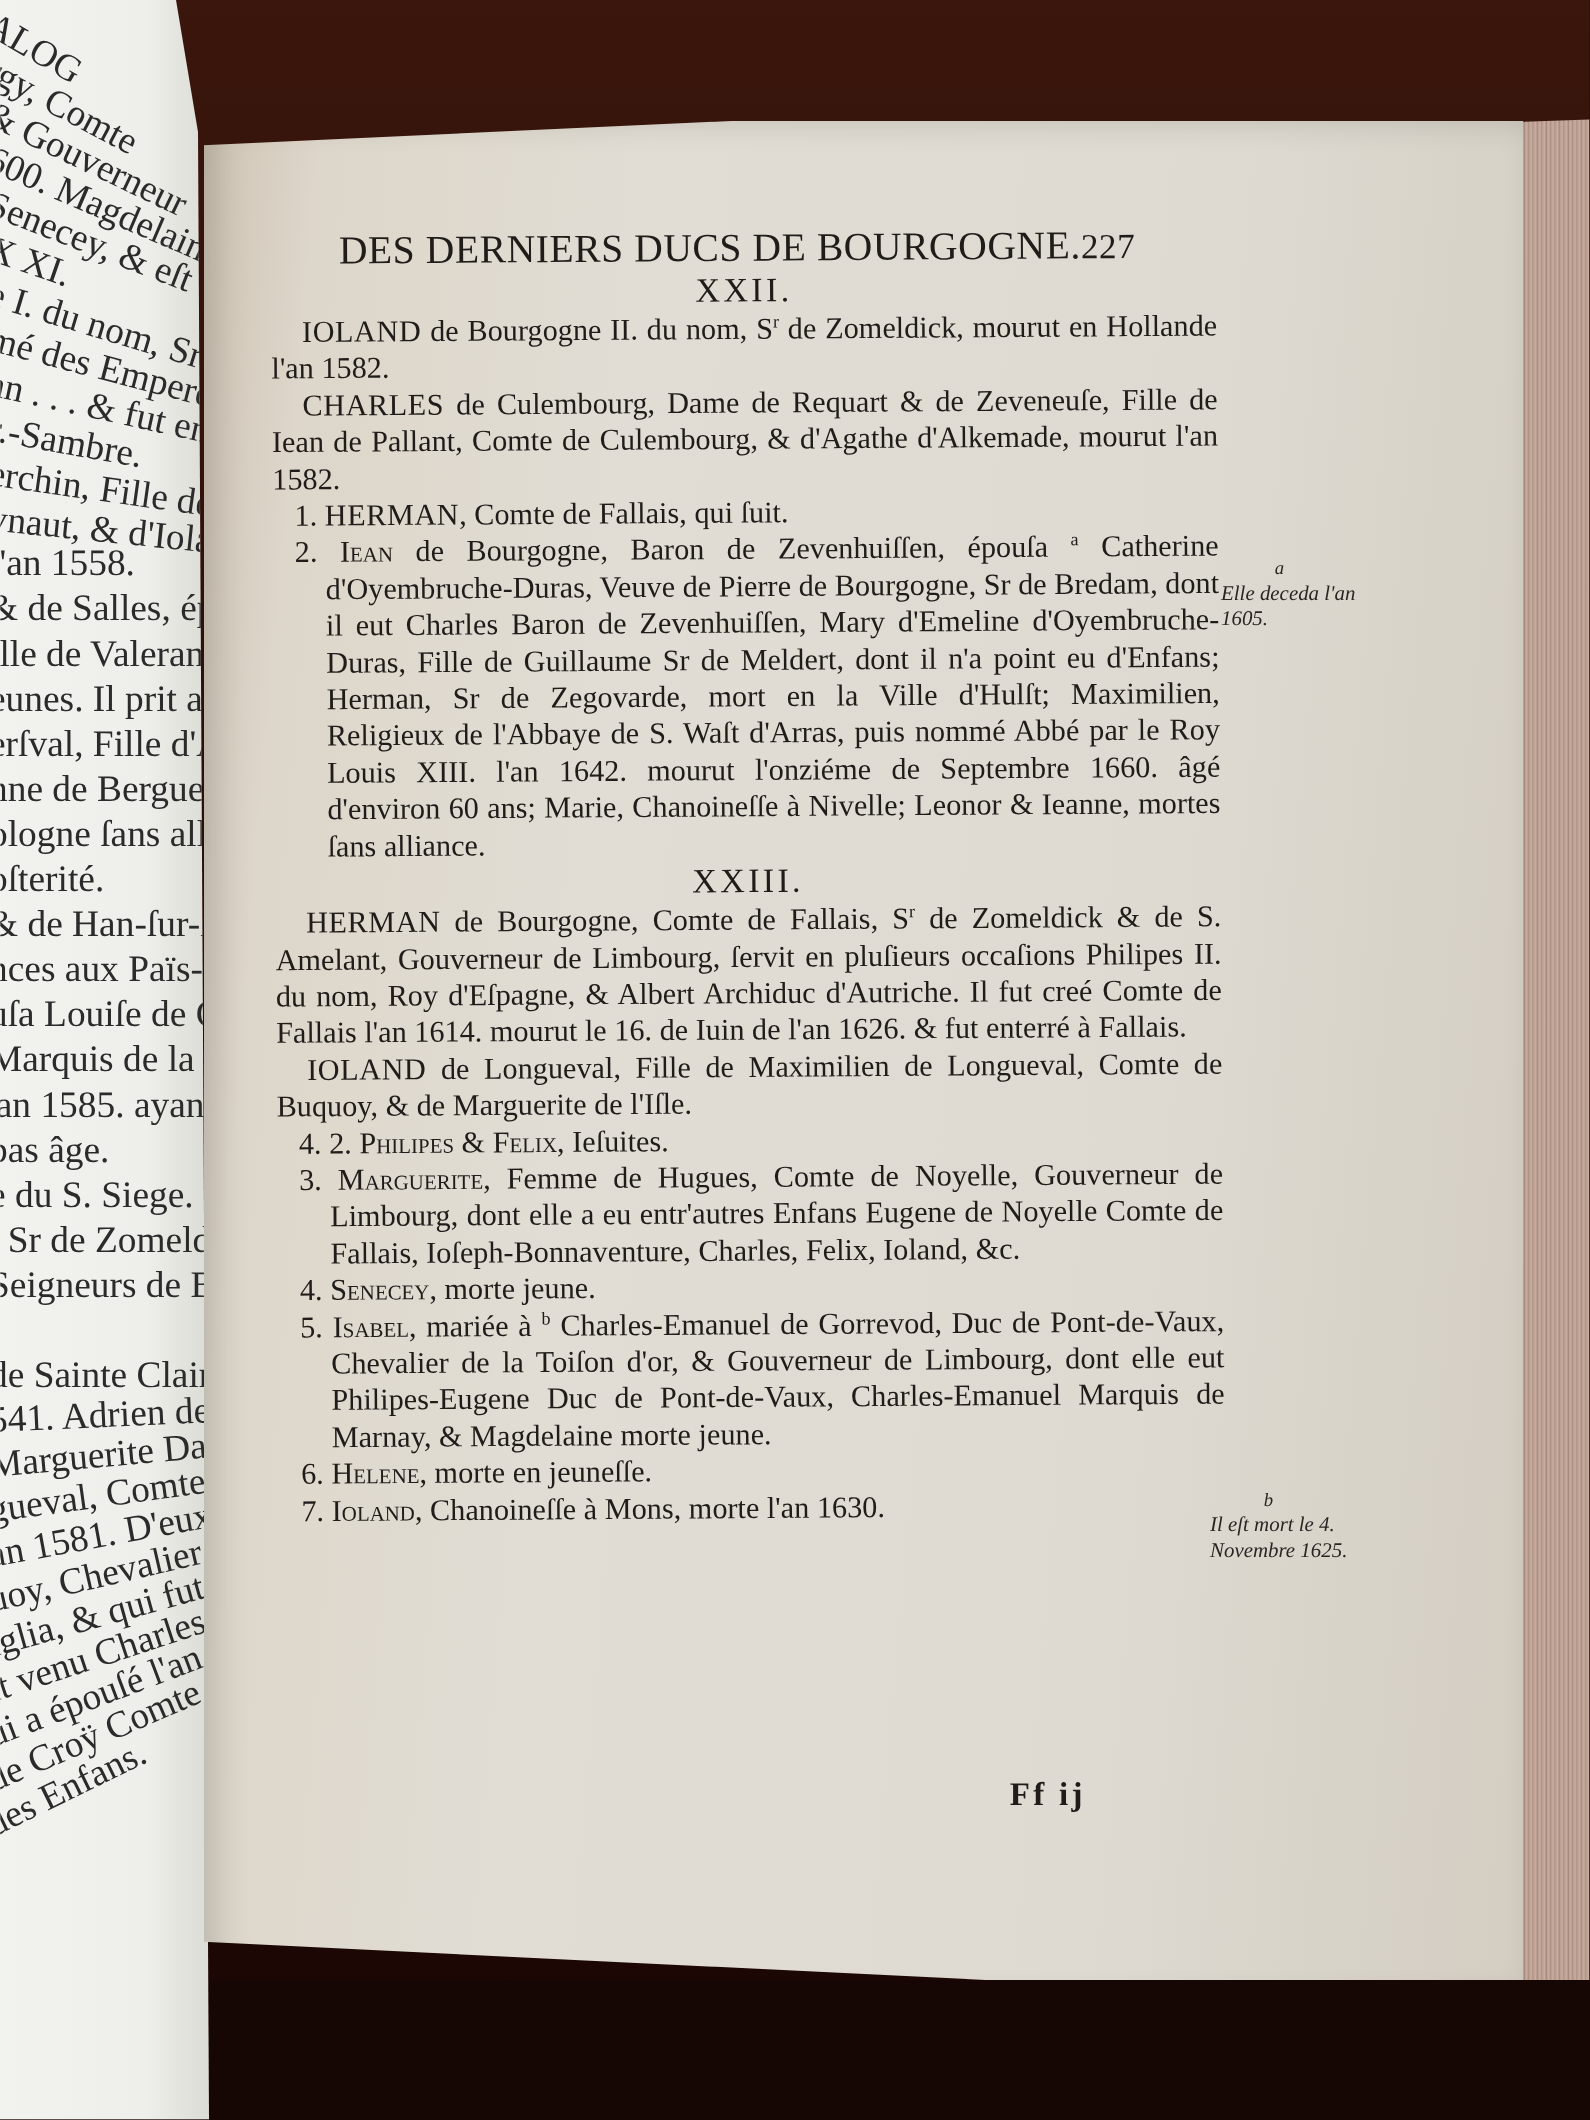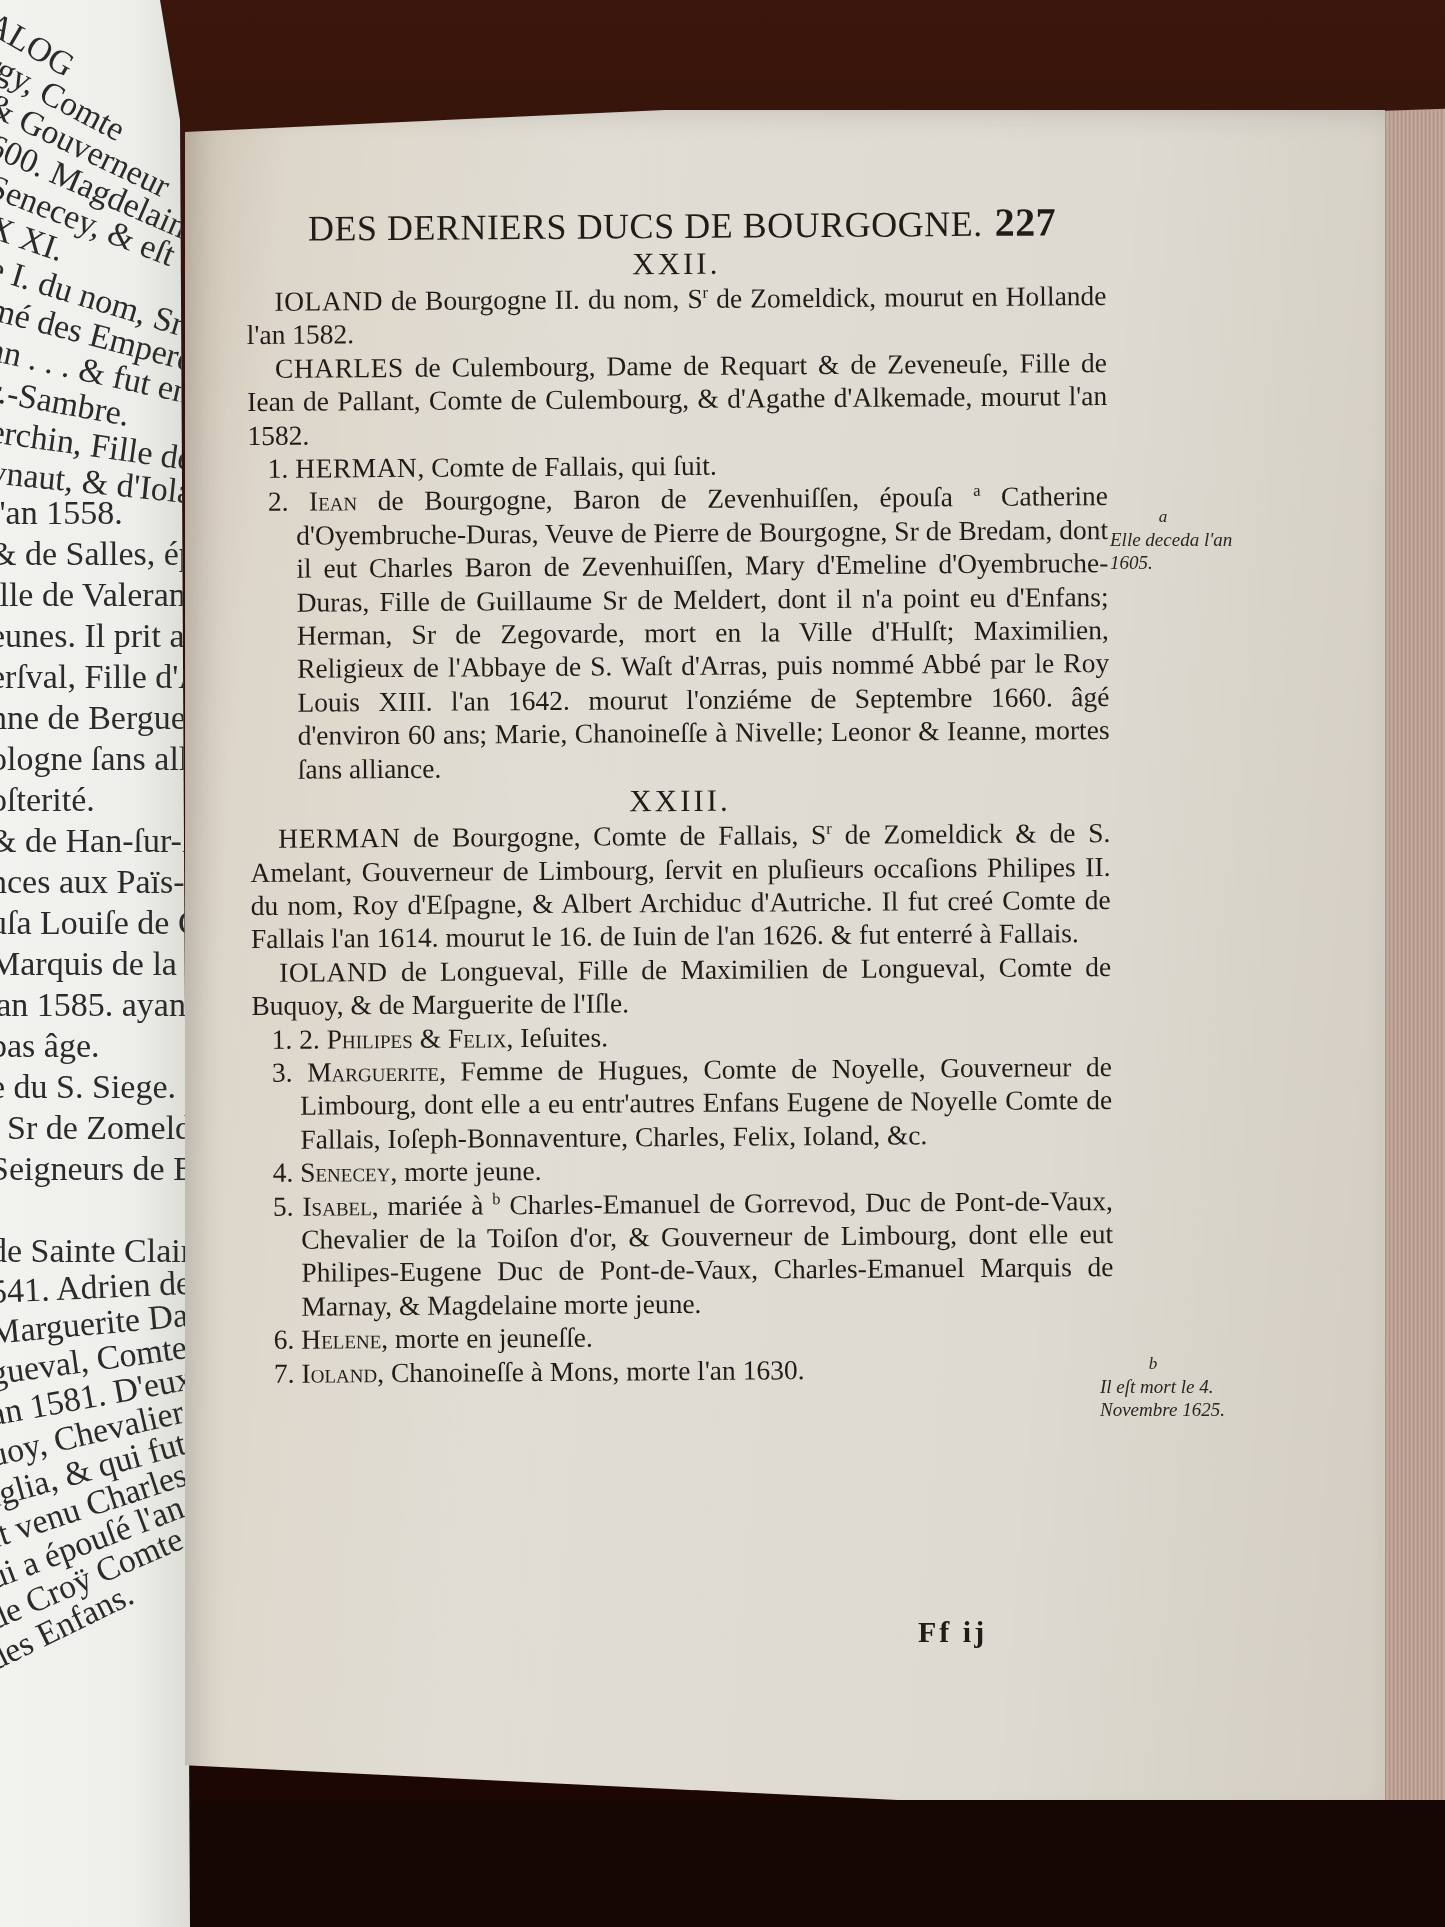--- a/index.html
+++ b/index.html
@@ -43,21 +43,21 @@
   .text-block {
     position: absolute; left: 250px; top: 205px; width: 860px;
     font-family: "Liberation Serif", serif; color: #1f1c19;
     font-size: 27.5px; line-height: 33.4px;
     transform: rotate(-0.4deg);
   }
   .running-head {
     font-size: 36px; letter-spacing: 0.5px; text-align: left; margin-left: 62px;
     line-height: 40px; white-space: nowrap;
   }
-  .running-head .pg { margin-left: 12px; font-size: 40px; font-weight: bold; }
+  .running-head .pg { font-size: 32px; }
   .gen {
     text-align: center; font-size: 31px; line-height: 36px; letter-spacing: 3px;
   }
   p { margin: 0; text-align: justify; text-align-last: left; }
   .ind { text-indent: 28px; }
   .item { padding-left: 48px; text-indent: -28px; }
   .sc { font-variant: small-caps; }
   .caps { letter-spacing: 0.5px; }
   sup { font-size: 0.6em; vertical-align: super; line-height: 0; }
 
@@ -137,21 +137,21 @@
 
   <div class="gen">XXII.</div>
   <p class="ind"><span class="caps">IOLAND</span><span> de Bourgogne II. du nom, S</span><sup>r</sup><span> de Zomeldick, mourut en Hollande l'an 1582.</span></p>
   <p class="ind"><span class="caps">CHARLES</span><span> de Culembourg, Dame de Requart &amp; de Zeveneuſe, Fille de Iean de Pallant, Comte de Culembourg, &amp; d'Agathe d'Alkemade, mourut l'an 1582.</span></p>
   <p class="item"><span>1.</span> <span class="caps">HERMAN</span><span>, Comte de Fallais, qui ſuit.</span></p>
   <p class="item"><span>2.</span> <span class="sc">Iean</span><span> de Bourgogne, Baron de Zevenhuiſſen, épouſa </span><sup>a</sup><span> Catherine d'Oyembruche-Duras, Veuve de Pierre de Bourgogne, Sr de Bredam, dont il eut Charles Baron de Zevenhuiſſen, Mary d'Emeline d'Oyembruche-Duras, Fille de Guillaume Sr de Meldert, dont il n'a point eu d'Enfans; Herman, Sr de Zegovarde, mort en la Ville d'Hulſt; Maximilien, Religieux de l'Abbaye de S. Waſt d'Arras, puis nommé Abbé par le Roy Louis XIII. l'an 1642. mourut l'onziéme de Septembre 1660. âgé d'environ 60 ans; Marie, Chanoineſſe à Nivelle; Leonor &amp; Ieanne, mortes ſans alliance.</span></p>
 
   <div class="gen">XXIII.</div>
   <p class="ind"><span class="caps">HERMAN</span><span> de Bourgogne, Comte de Fallais, S</span><sup>r</sup><span> de Zomeldick &amp; de S. Amelant, Gouverneur de Limbourg, ſervit en pluſieurs occaſions Philipes II. du nom, Roy d'Eſpagne, &amp; Albert Archiduc d'Autriche. Il fut creé Comte de Fallais l'an 1614. mourut le 16. de Iuin de l'an 1626. &amp; fut enterré à Fallais.</span></p>
   <p class="ind"><span class="caps">IOLAND</span><span> de Longueval, Fille de Maximilien de Longueval, Comte de Buquoy, &amp; de Marguerite de l'Iſle.</span></p>
-  <p class="item"><span>1. 2.</span> <span class="sc">Philipes &amp; Felix</span><span>, Ieſuites.</span></p>
+  <p class="item"><span>4. 2.</span> <span class="sc">Philipes &amp; Felix</span><span>, Ieſuites.</span></p>
   <p class="item"><span>3.</span> <span class="sc">Marguerite</span><span>, Femme de Hugues, Comte de Noyelle, Gouverneur de Limbourg, dont elle a eu entr'autres Enfans Eugene de Noyelle Comte de Fallais, Ioſeph-Bonnaventure, Charles, Felix, Ioland, &amp;c.</span></p>
   <p class="item"><span>4.</span> <span class="sc">Senecey</span><span>, morte jeune.</span></p>
   <p class="item"><span>5.</span> <span class="sc">Isabel</span><span>, mariée à </span><sup>b</sup><span> Charles-Emanuel de Gorrevod, Duc de Pont-de-Vaux, Chevalier de la Toiſon d'or, &amp; Gouverneur de Limbourg, dont elle eut Philipes-Eugene Duc de Pont-de-Vaux, Charles-Emanuel Marquis de Marnay, &amp; Magdelaine morte jeune.</span></p>
   <p class="item"><span>6.</span> <span class="sc">Helene</span><span>, morte en jeuneſſe.</span></p>
   <p class="item"><span>7.</span> <span class="sc">Ioland</span><span>, Chanoineſſe à Mons, morte l'an 1630.</span></p>
 </div>
 
 <div class="marginal" style="left:1110px; top:505px;">
   <span class="mark">a</span>
   <span>Elle deceda l'an 1605.</span>

